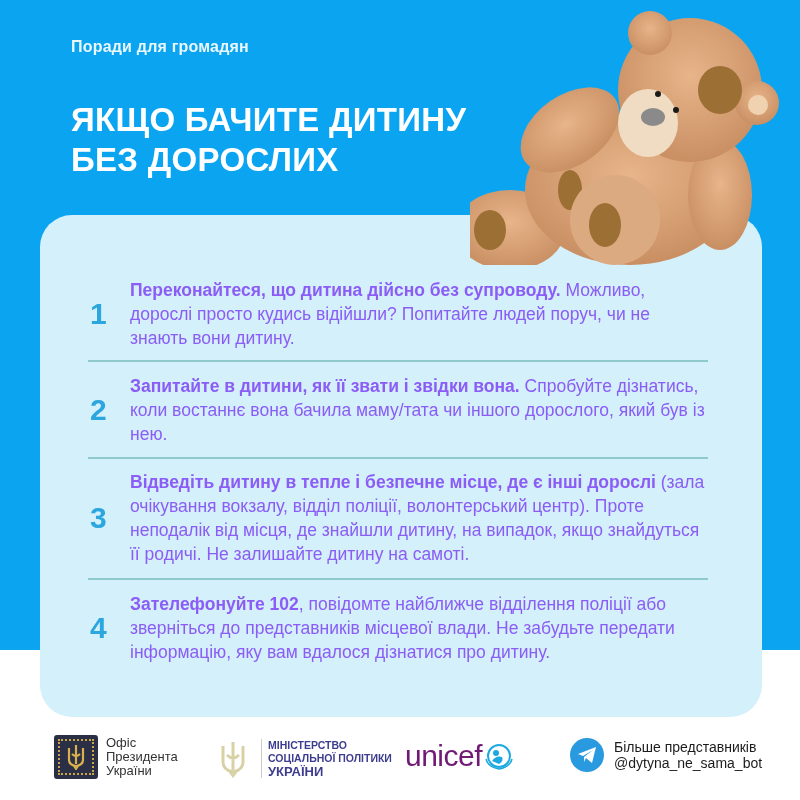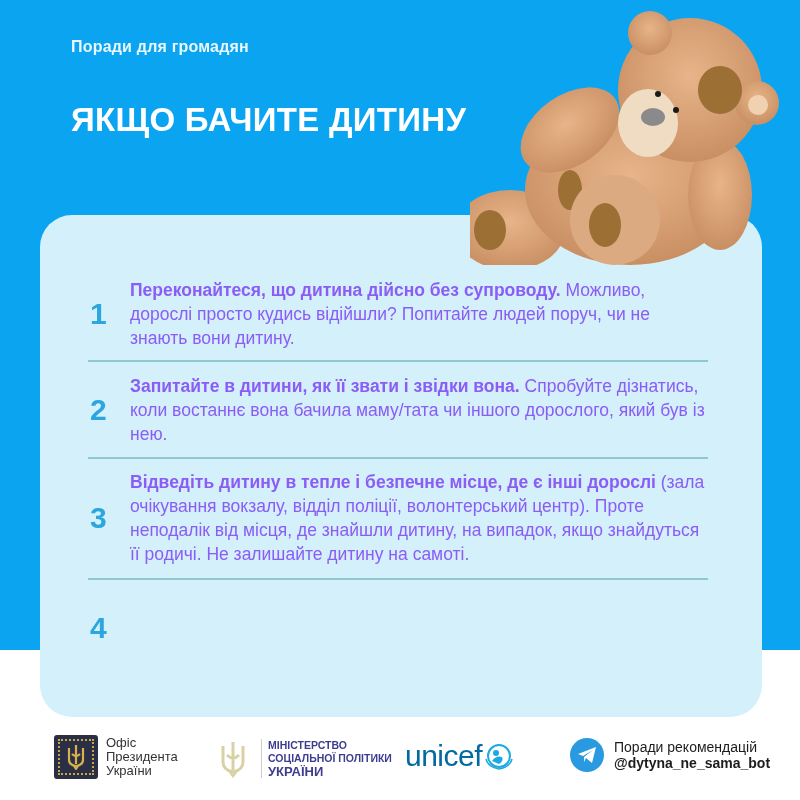--- a/index.html
+++ b/index.html
@@ -63,40 +63,41 @@
     .op-text {
       margin-left: 8px; font-size: 13px; line-height: 14px; color: #333;
       font-family: "Liberation Sans", sans-serif;
     }
     .msp-text {
       margin-left: 13px; padding-left: 6px; border-left: 1px solid #ccc;
       font-size: 10.5px; line-height: 13px; font-weight: bold; color: #3d3d8f;
     }
     .msp-text .big { font-size: 13px; }
     .unicef-text {
-      font-size: 30px; color: #0369a1; font-family: "Liberation Sans", sans-serif;
+      font-size: 30px; color: #701a75; font-family: "Liberation Sans", sans-serif;
       letter-spacing: -0.5px;
     }
     .tg-circle {
       width: 34px; height: 34px; border-radius: 50%; background: #2a9ae0;
       display: flex; align-items: center; justify-content: center;
     }
     .tg-text {
       margin-left: 10px; font-size: 14px; line-height: 16px; color: #1c1c1c;
     }
-    .tg-text .handle { font-weight: bold; }
+    .tg-text .handle { font-weight: normal; }
   </style>
 </head>
 <body>
 
 <div class="top-bg"></div>
 
 <div class="subtitle">Поради для громадян</div>
 <div class="title">
   <div>ЯКЩО БАЧИТЕ ДИТИНУ</div>
+  <div>БЕЗ ДОРОСЛИХ</div>
 </div>
 
 <div class="card"></div>
 
 <svg class="bear" viewBox="0 0 330 260">
   <defs>
     <radialGradient id="fur" cx="50%" cy="40%" r="60%">
       <stop offset="0%" stop-color="#e8b48a"></stop>
       <stop offset="100%" stop-color="#c98f63"></stop>
     </radialGradient>
@@ -144,20 +145,21 @@
 <div class="divider" style="top: 457px;"></div>
 
 <div class="tip" style="top: 468px; height: 100px;">
   <div class="tip-num">3</div>
   <div class="tip-text"><b>Відведіть дитину в тепле і безпечне місце, де є інші дорослі</b><span> (зала очікування вокзалу, відділ поліції, волонтерський центр). Проте неподалік від місця, де знайшли дитину, на випадок, якщо знайдуться її родичі. Не залишайте дитину на самоті.</span></div>
 </div>
 <div class="divider" style="top: 578px;"></div>
 
 <div class="tip" style="top: 590px; height: 76px;">
   <div class="tip-num">4</div>
+  <div class="tip-text"><b>Зателефонуйте 102</b><span>, повідомте найближче відділення поліції або зверніться до представників місцевої влади. Не забудьте передати інформацію, яку вам вдалося дізнатися про дитину.</span></div>
 </div>
 
 <div class="footer">
   <div class="logo" style="left: 54px; top: 10px;">
     <div class="op-emblem">
       <div class="inner">
         <svg width="20" height="26" viewBox="0 0 20 26">
           <path d="M10 1 L10 20 M3 4 L3 16 Q3 21 10 22 Q17 21 17 16 L17 4 M6 10 Q10 14 14 10" stroke="#d9b04a" stroke-width="2.2" fill="none"></path>
           <path d="M8 22 L10 25 L12 22" stroke="#d9b04a" stroke-width="2" fill="none"></path>
         </svg>
@@ -192,17 +194,17 @@
     </svg>
   </div>
 
   <div class="logo" style="left: 570px; top: 13px;">
     <div class="tg-circle">
       <svg width="20" height="18" viewBox="0 0 20 18">
         <path d="M1 8 L19 1 L15 17 L9 12 L7 16 L7 11 L16 4 L6 10 Z" fill="#ffffff"></path>
       </svg>
     </div>
     <div class="tg-text">
-      <div>Поради рекомендацій</div>
+      <div>Більше представників</div>
       <div class="handle">@dytyna_ne_sama_bot</div>
     </div>
   </div>
 </div>
 
 </body></html>

